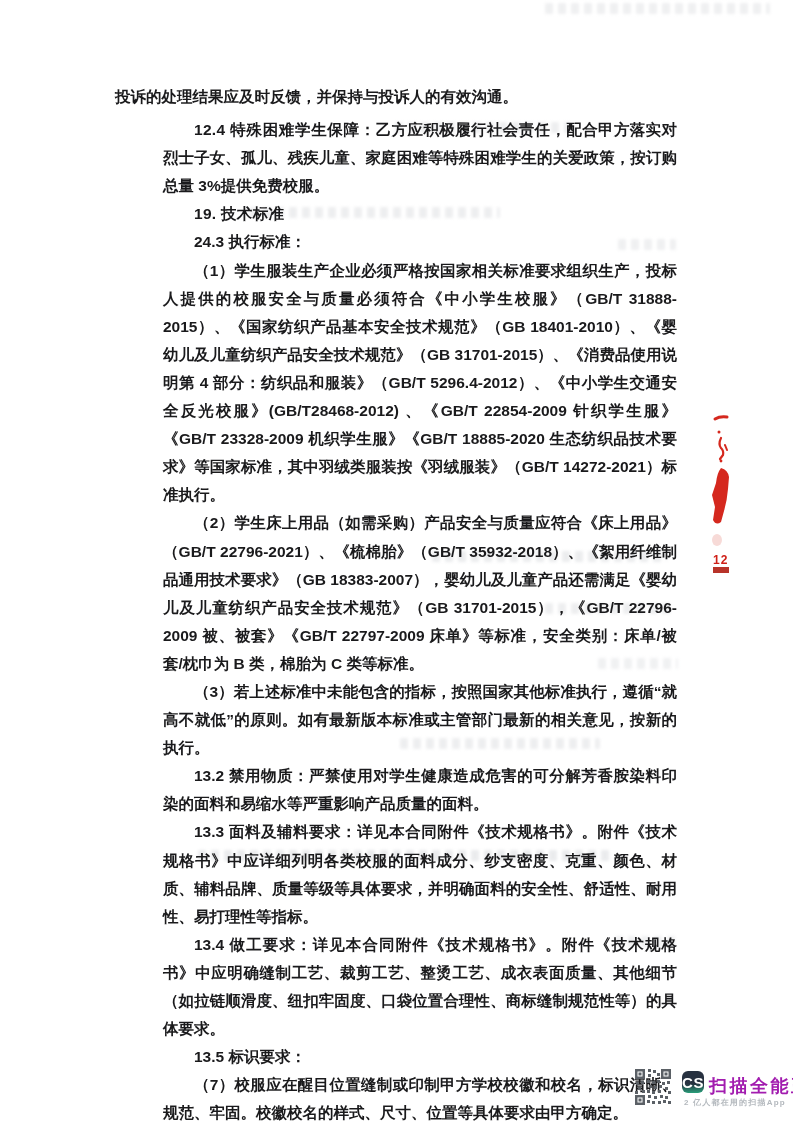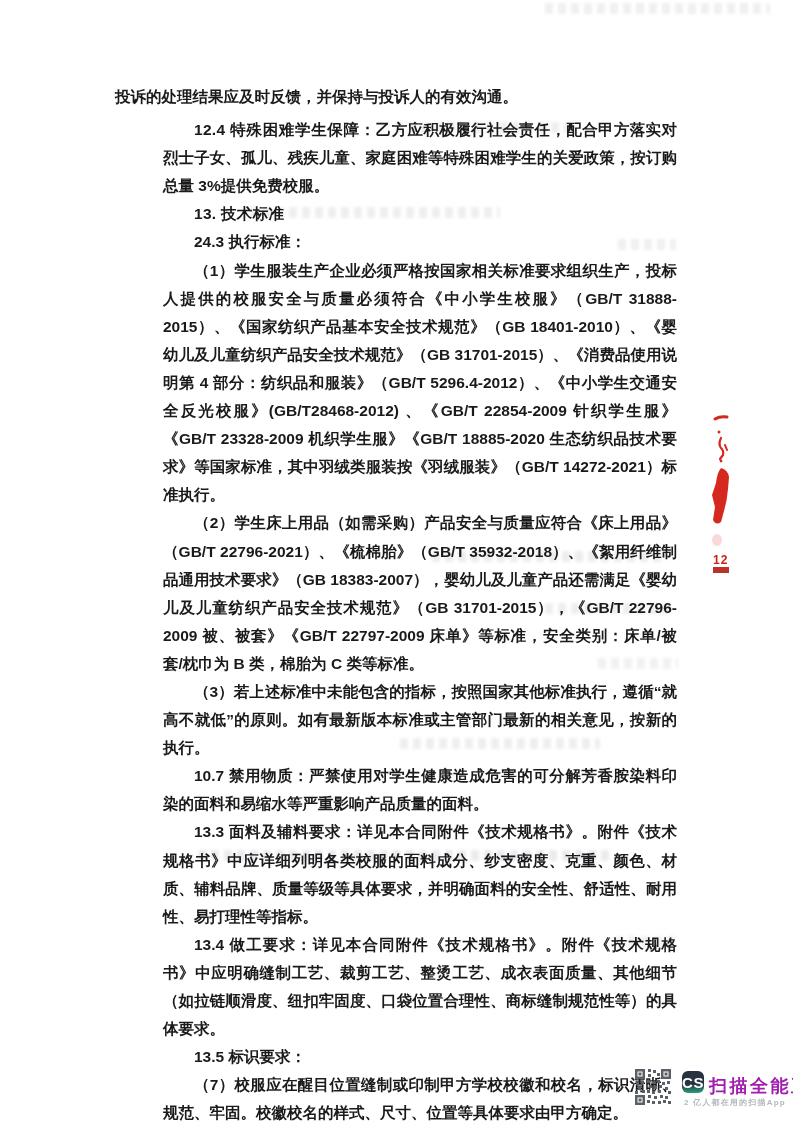--- a/index.html
+++ b/index.html
@@ -55,26 +55,26 @@
   <div class="smudge" style="left:432px;top:551px;width:235px;opacity:.34"></div>
   <div class="smudge" style="left:545px;top:603px;width:130px;opacity:.30"></div>
   <div class="smudge" style="left:598px;top:658px;width:80px;opacity:.26"></div>
   <div class="smudge" style="left:400px;top:738px;width:200px;opacity:.30"></div>
   <div class="smudge" style="left:198px;top:850px;width:415px;opacity:.36"></div>
   <div class="smudge" style="left:615px;top:936px;width:62px;opacity:.26"></div>
 
   <article class="doc-body">
     <p class="gap-after"><span>投诉的处理结果应及时反馈，并保持与投诉人的有效沟通。</span></p>
     <p class="indent"><b>12.4 特殊困难学生保障：</b><span>乙方应积极履行社会责任，配合甲方落实对烈士子女、孤儿、残疾儿童、家庭困难等特殊困难学生的关爱政策，按订购总量 3%提供免费校服。</span></p>
-    <p class="indent"><b>13. 技术标准</b><span></span></p>
+    <p class="indent"><b>19. 技术标准</b><span></span></p>
     <p class="indent"><span>24.3 执行标准：</span></p>
     <p class="indent"><span>（1）学生服装生产企业必须严格按国家相关标准要求组织生产，投标人提供的校服安全与质量必须符合《中小学生校服》（GB/T 31888-2015）、《国家纺织产品基本安全技术规范》（GB 18401-2010）、《婴幼儿及儿童纺织产品安全技术规范》（GB 31701-2015）、《消费品使用说明第 4 部分：纺织品和服装》（GB/T 5296.4-2012）、《中小学生交通安全反光校服》(GB/T28468-2012) 、《GB/T 22854-2009 针织学生服》《GB/T 23328-2009 机织学生服》《GB/T 18885-2020 生态纺织品技术要求》等国家标准，其中羽绒类服装按《羽绒服装》（GB/T 14272-2021）标准执行。</span></p>
     <p class="indent"><span>（2）学生床上用品（如需采购）产品安全与质量应符合《床上用品》（GB/T 22796-2021）、《梳棉胎》（GB/T 35932-2018）、《絮用纤维制品通用技术要求》（GB 18383-2007），婴幼儿及儿童产品还需满足《婴幼儿及儿童纺织产品安全技术规范》（GB 31701-2015），《GB/T 22796-2009 被、被套》《GB/T 22797-2009 床单》等标准，安全类别：床单/被套/枕巾为 B 类，棉胎为 C 类等标准。</span></p>
     <p class="indent"><span>（3）若上述标准中未能包含的指标，按照国家其他标准执行，遵循“就高不就低”的原则。如有最新版本标准或主管部门最新的相关意见，按新的执行。</span></p>
-    <p class="indent"><span>10.7 禁用物质：严禁使用对学生健康造成危害的可分解芳香胺染料印染的面料和易缩水等严重影响产品质量的面料。</span></p>
+    <p class="indent"><span>13.2 禁用物质：严禁使用对学生健康造成危害的可分解芳香胺染料印染的面料和易缩水等严重影响产品质量的面料。</span></p>
     <p class="indent"><span>13.3 面料及辅料要求：详见本合同附件《技术规格书》。附件《技术规格书》中应详细列明各类校服的面料成分、纱支密度、克重、颜色、材质、辅料品牌、质量等级等具体要求，并明确面料的安全性、舒适性、耐用性、易打理性等指标。</span></p>
     <p class="indent"><span>13.4 做工要求：详见本合同附件《技术规格书》。附件《技术规格书》中应明确缝制工艺、裁剪工艺、整烫工艺、成衣表面质量、其他细节（如拉链顺滑度、纽扣牢固度、口袋位置合理性、商标缝制规范性等）的具体要求。</span></p>
     <p class="indent"><span>13.5 标识要求：</span></p>
     <p class="indent"><span>（7）校服应在醒目位置缝制或印制甲方学校校徽和校名，标识清晰、规范、牢固。校徽校名的样式、尺寸、位置等具体要求由甲方确定。</span></p>
     <p class="indent"><span>（2）乙方提供的所有校服均应采用耐久性标签，标签内容应符合国家标准和规范</span></p>
   </article>
 
   <svg class="stamp" viewBox="0 0 44 175" xmlns="http://www.w3.org/2000/svg">
     <g>
       <path d="M15 14 Q20 11 27 12" stroke="#d5281e" stroke-width="3" fill="none" stroke-linecap="round"></path>

